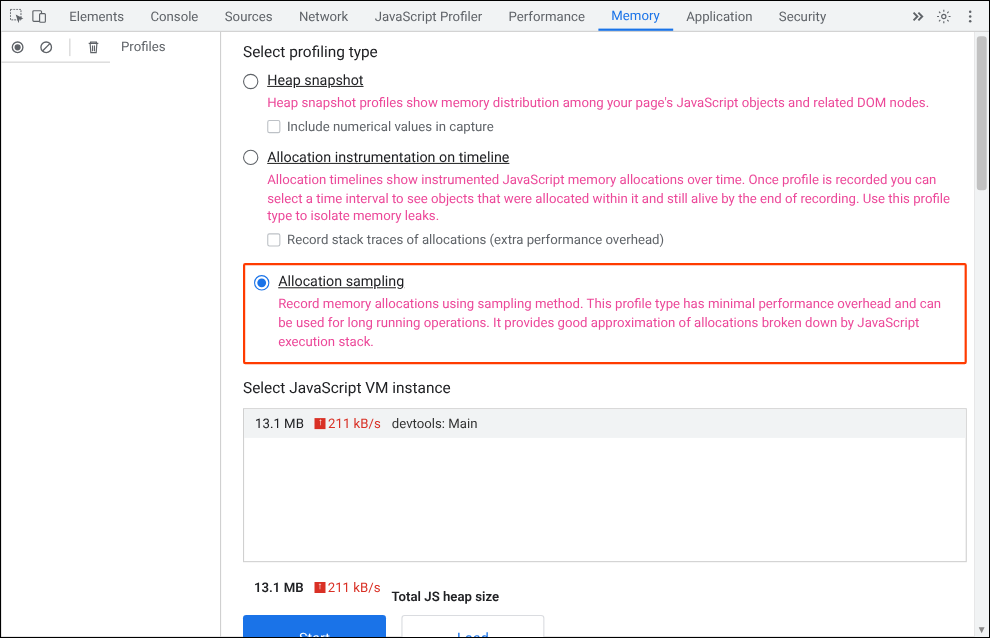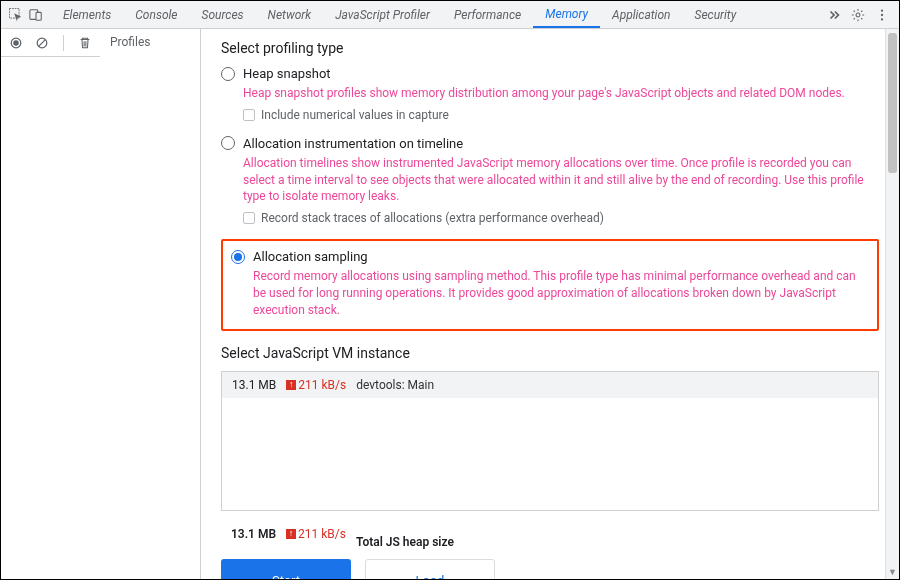--- a/index.html
+++ b/index.html
@@ -1,37 +1,37 @@
 <!DOCTYPE html>
 <html><head>
 <meta charset="utf-8">
 <style>
   * { box-sizing: border-box; }
   html, body { margin: 0; padding: 0; font-family: "Segoe UI", Roboto, Arial, sans-serif; font-size: 12px; color: #333; }
   .window { width: 900px; height: 580px; border: 1px solid #000; background: #fff; display: flex; flex-direction: column; overflow: hidden; }
   .tabbar { display: flex; align-items: center; height: 28px; border-bottom: 1px solid #d0d0d0; background: #f1f3f4; padding-left: 4px; }
   .tabbar .pre-icons { display: flex; gap: 6px; padding: 0 8px 0 4px; }
   .pre-icons svg { width: 14px; height: 14px; display: block; }
-  .tabs { display: flex; align-items: stretch; height: 100%; font-style: italic; }
+  .tabs { display: flex; align-items: stretch; height: 100%; }
   .tab { padding: 0 12px; display: flex; align-items: center; color: #5f6368; cursor: default; }
   .tab.active { color: #1a73e8; border-bottom: 2px solid #1a73e8; }
   .tabbar .spacer { flex: 1; }
   .tabbar .right-icons { display: flex; align-items: center; gap: 10px; padding-right: 10px; color: #5f6368; }
   .right-icons svg { width: 14px; height: 14px; display: block; }
   .body { flex: 1; display: flex; min-height: 0; }
   .sidebar { width: 200px; border-right: 1px solid #d0d0d0; display: flex; flex-direction: row; }
   .sidebar-toolbar { height: 28px; border-bottom: 1px solid #d0d0d0; display: flex; align-items: center; gap: 12px; padding: 0 8px; color: #5f6368; }
   .sidebar-toolbar .divider { width: 1px; height: 16px; background: #d0d0d0; margin: 0 2px; }
   .sidebar-toolbar svg { width: 14px; height: 14px; display: block; }
   .sidebar-heading { padding: 6px 10px; color: #5f6368; }
   .main { flex: 1; position: relative; overflow: hidden; }
   .main-scroll { position: absolute; inset: 0; overflow-y: auto; padding: 7px 20px 0 20px; }
   .section-title { font-size: 14px; color: #202124; margin: 4px 0 10px 0; }
   .option { margin-bottom: 14px; }
-  .option-row { display: flex; align-items: center; gap: 8px; }
+  .option-row { display: flex; align-items: center; gap: 8px; text-decoration: underline; }
   .radio { width: 14px; height: 14px; border: 1px solid #5f6368; border-radius: 50%; display: inline-flex; align-items: center; justify-content: center; flex-shrink: 0; }
   .radio.selected { border-color: #1a73e8; }
   .radio.selected::after { content: ""; width: 8px; height: 8px; background: #1a73e8; border-radius: 50%; }
   .option-title { font-size: 13px; color: #202124; }
   .option-desc { margin: 4px 0 6px 22px; color: #ec4899; line-height: 1.4; font-size: 12px; }
   .option-sub { margin-left: 22px; display: flex; align-items: center; gap: 6px; color: #5f6368; }
   .checkbox { width: 12px; height: 12px; border: 1px solid #bdc1c6; border-radius: 2px; }
   .highlight-box { border: 2px solid #ff3b00; border-radius: 2px; padding: 8px 8px 10px 8px; margin-bottom: 14px; }
   .vm-box { border: 1px solid #d0d0d0; height: 140px; margin-top: 6px; }
   .vm-row { display: flex; align-items: center; gap: 10px; padding: 6px 10px; background: #f1f3f4; font-size: 12px; color: #333; }

